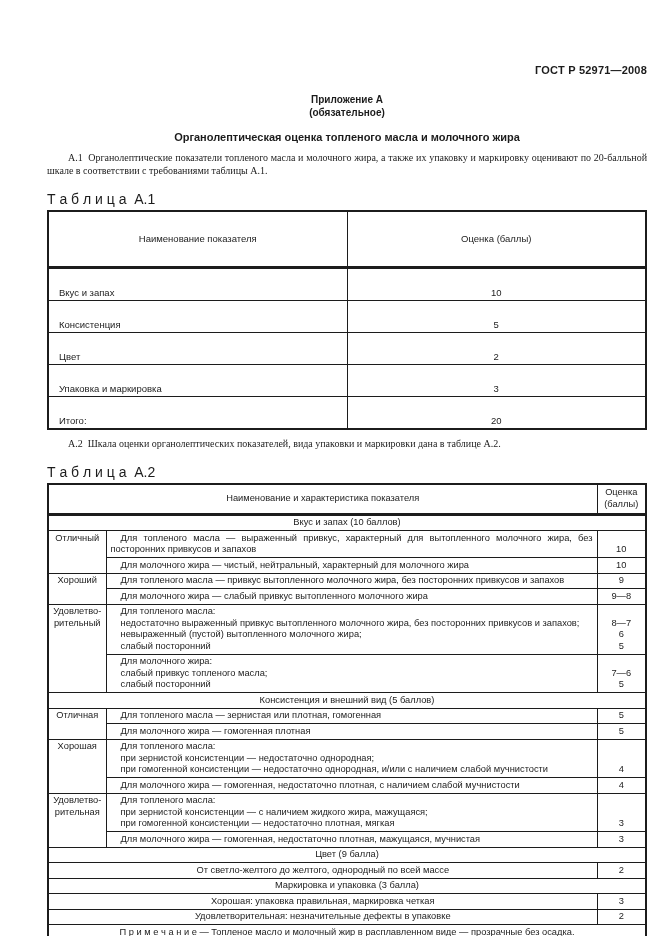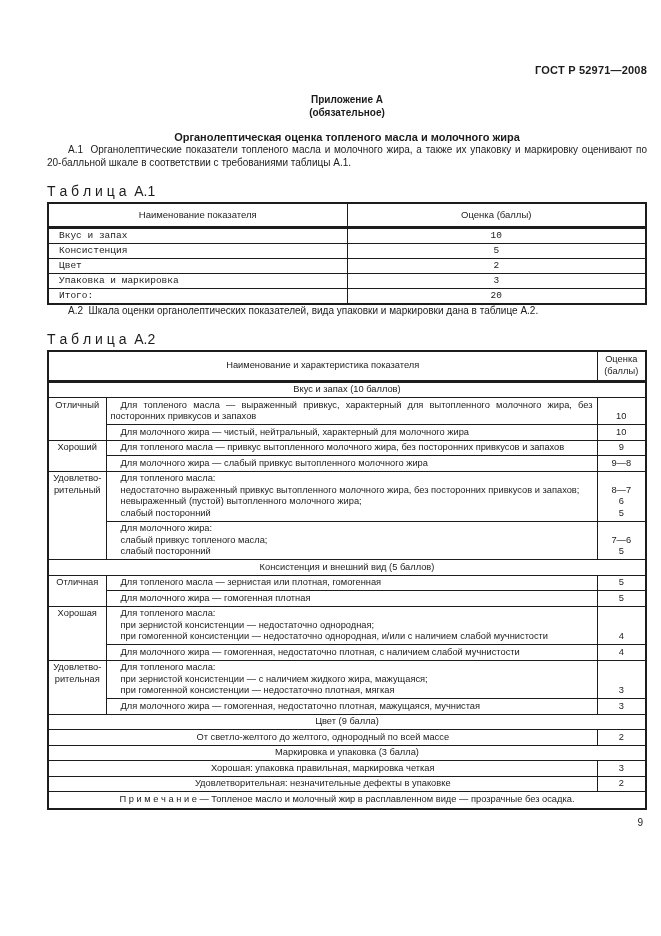--- a/index.html
+++ b/index.html
@@ -9,36 +9,36 @@
     background:#ffffff;
     color:#1c1c1c;
     font-family:"Liberation Sans","DejaVu Sans",sans-serif;
     overflow:hidden;
   }
   .content{position:absolute;left:47px;top:64px;width:600px;}
   .doc-number{font-weight:bold;font-size:11px;text-align:right;letter-spacing:.2px;}
   .appendix-label{margin-top:17px;text-align:center;font-weight:bold;font-size:10px;line-height:13px;}
   .appendix-note{text-align:center;font-weight:bold;font-size:10px;line-height:13px;}
   .doc-title{margin-top:12px;text-align:center;font-weight:bold;font-size:11px;line-height:13px;}
-  .body-para{margin-top:0;font-size:10px;line-height:12.5px;text-align:justify;text-indent:21px;}
+  .body-para{margin-top:8px;font-size:10px;line-height:12.5px;text-align:justify;text-indent:21px;font-family:Liberation Serif, serif;}
   .tbl-caption{margin-top:14px;font-size:14px;}
   table.gost{
     border-collapse:collapse;width:100%;table-layout:fixed;
     margin-top:3px;border:2px solid #1c1c1c;
     font-size:9.3px;line-height:11.5px;
   }
   table.gost td, table.gost th{
     border:1px solid #1c1c1c;padding:1px 3px;
     font-weight:normal;vertical-align:top;
   }
   table.gost tr.hdr th{border-bottom:3px solid #1c1c1c;text-align:center;vertical-align:middle;}
   
   table.a1{font-size:9.5px;line-height:11.5px;}
-  table.a1 tr.hdr th{padding:5px 3px;}
-  table.a1 td{padding-top:1px;padding-bottom:1.5px;font-family:Liberation Mono, monospace;}
+  table.a1 tr.hdr th{padding:21px 3px;}
+  table.a1 td{padding-top:18px;padding-bottom:1.5px;}
   table.a1 td.name{padding-left:10px;}
   table.a1 td.val{text-align:center;}
   
   table.a2 tr.hdr th.h-name{padding:8px 3px;}
   table.a2 tr.hdr th.h-score{padding:2px;line-height:11.5px;}
   table.a2 td.section{text-align:center;padding:1.5px 3px;}
   table.a2 td.rating{text-align:center;padding:1.5px 2px;overflow-wrap:break-word;}
   table.a2 td.desc{padding:1.5px 4px;}
   table.a2 td.desc p{margin:0;text-indent:10px;text-align:justify;}
   table.a2 td.score{text-align:center;vertical-align:bottom;padding:1.5px 2px;}

